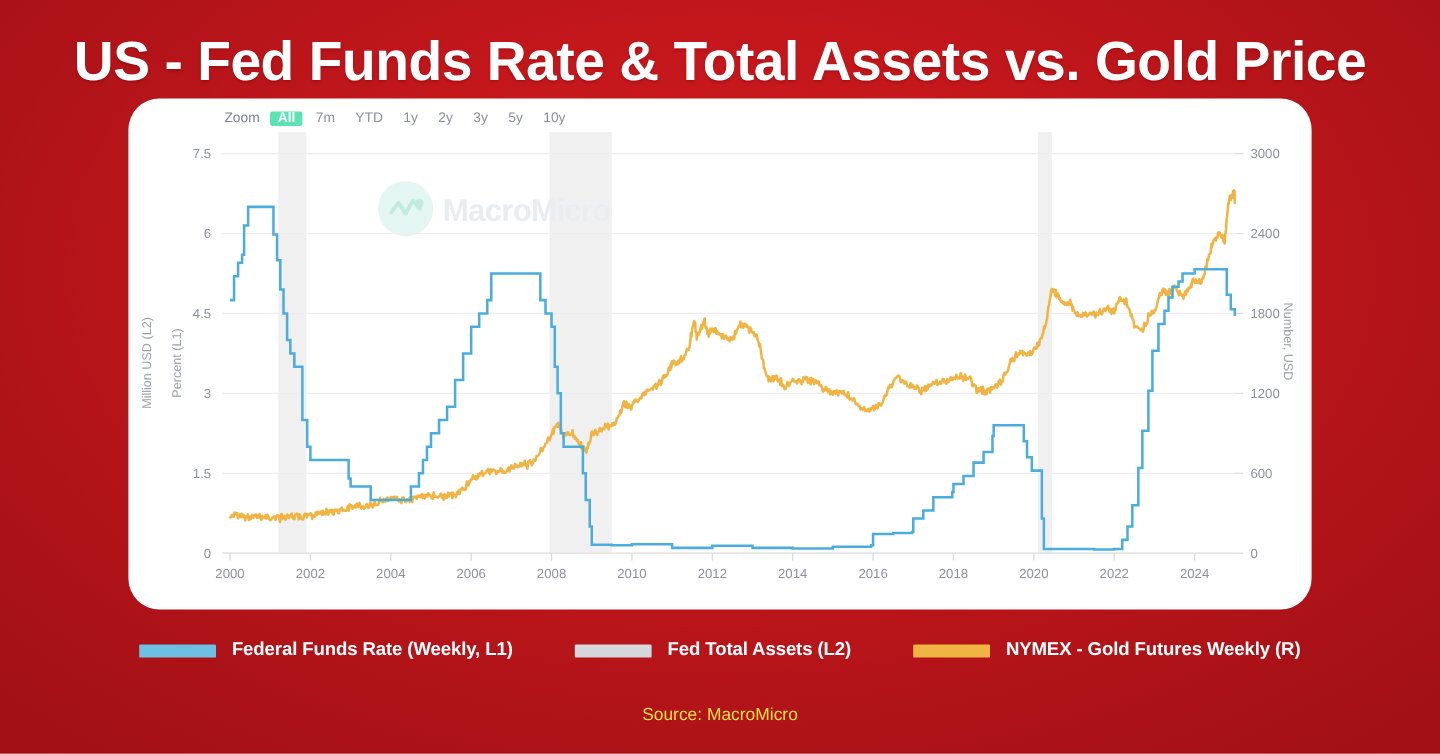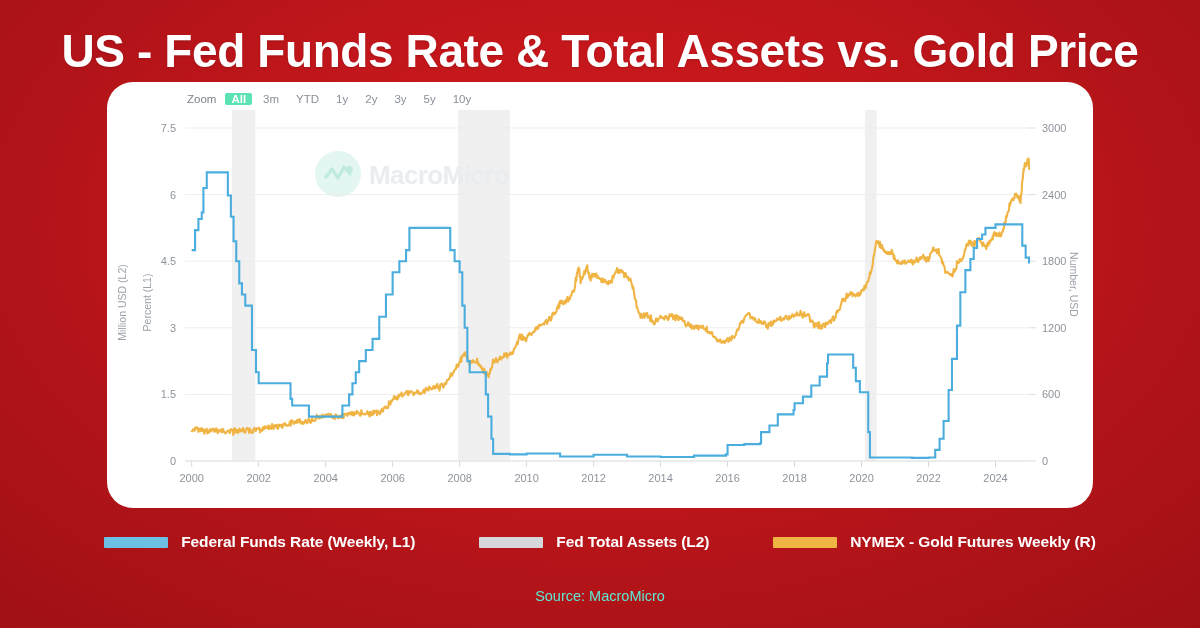--- a/index.html
+++ b/index.html
@@ -84,21 +84,21 @@
     letter-spacing: -0.6px;
   }
 
   
   .legend {
     position: absolute;
     left: 0; top: 533px; width: 1200px;
     display: flex;
     justify-content: center;
     align-items: center;
-    gap: 12px;
+    gap: 0px;
   }
   .legend-item { display: flex; align-items: center; margin: 0 26px; }
   .legend-swatch {
     width: 64px; height: 11px;
     border-radius: 1px;
     margin-right: 13px;
     display: inline-block;
   }
   .legend-label {
     color: #FFFFFF;
@@ -106,39 +106,39 @@
     font-weight: bold;
     white-space: nowrap;
     letter-spacing: -0.1px;
   }
 
   
   .source {
     position: absolute;
     left: 0; top: 588px; width: 1200px;
     text-align: center;
-    color: #5eead4;
+    color: #fde047;
     font-size: 14.5px;
   }
 </style>
 </head>
 <body>
 
 <div id="bg"></div>
 
 <div id="root">
 
   <div class="title">US - Fed Funds Rate &amp; Total Assets vs. Gold Price</div>
 
   <div class="card">
 
     <div class="zoombar">
       <span class="zlabel">Zoom</span>
       <span class="zopt active">All</span>
-      <span class="zopt">3m</span>
+      <span class="zopt">7m</span>
       <span class="zopt">YTD</span>
       <span class="zopt">1y</span>
       <span class="zopt">2y</span>
       <span class="zopt">3y</span>
       <span class="zopt">5y</span>
       <span class="zopt">10y</span>
     </div>
 
     <div class="chartwrap">
       <svg id="chart-svg" width="986" height="419" viewBox="0 0 986 419">

